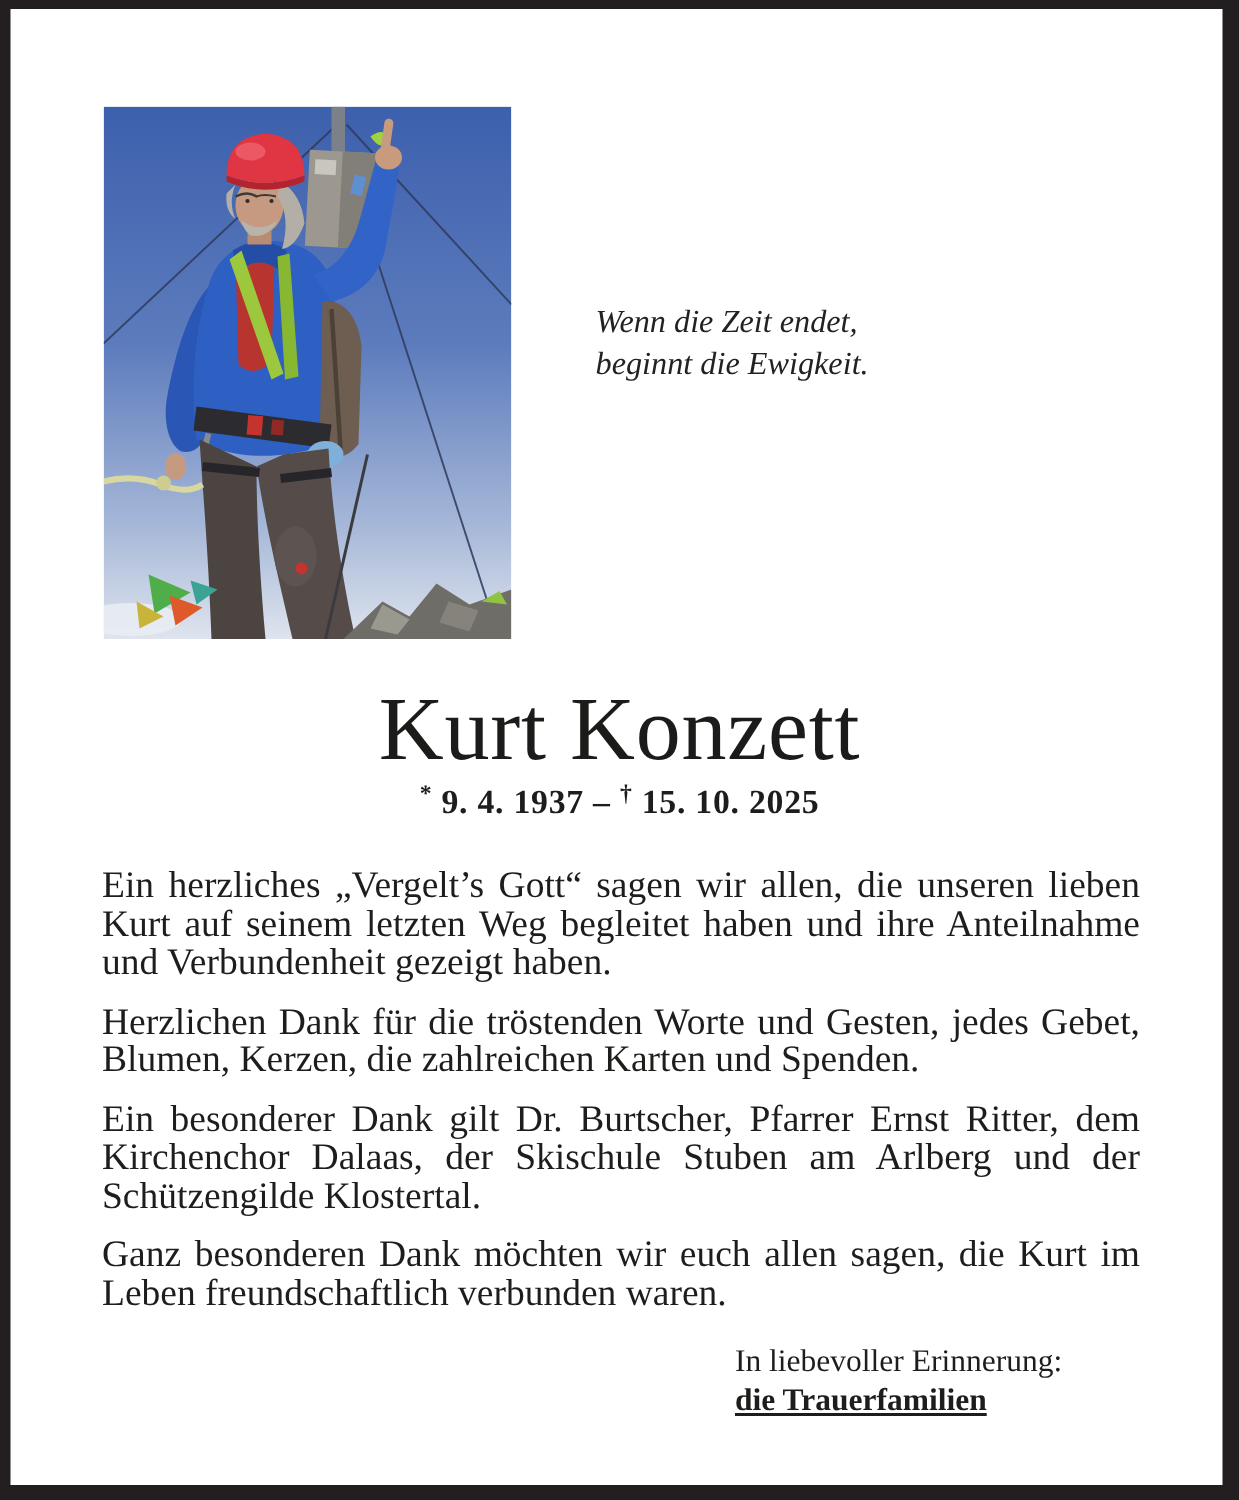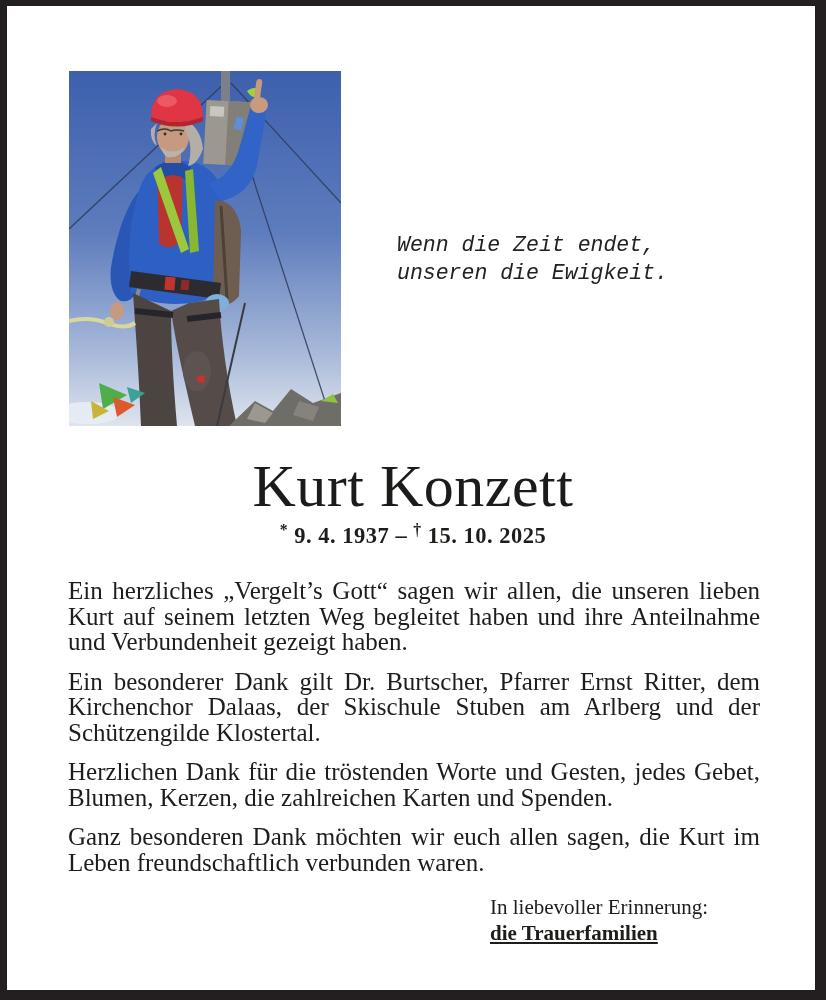--- a/index.html
+++ b/index.html
@@ -25,26 +25,25 @@
   }
   .photo {
     position: absolute;
     left: 69px; top: 71px;
     width: 272px; height: 355px;
     overflow: hidden;
   }
   .photo svg { display: block; width: 100%; height: 100%; }
   .quote {
     position: absolute;
-    left: 397px; top: 231px;
+    left: 397px; top: 200px;
     font-style: italic;
     font-size: 21.5px;
     line-height: 28px;
     color: #222;
-    font-family: Liberation Mono, monospace;
   }
   .quote span { display: block; }
   .name {
     position: absolute;
     left: 0; top: 452px;
     width: 826px;
     margin: 0;
     text-align: center;
     font-weight: 400;
     font-size: 60px;
@@ -186,31 +185,31 @@
           <path d="M186 332 L204 342 L196 352 L178 348 Z" fill="#9b988f"></path>
           <path d="M230 330 L250 336 L244 350 L224 344 Z" fill="#86837c"></path>
           <path d="M252 330 l12 -7 l5 9 z" fill="#8fc341"></path>
         </g>
       </g>
     </svg>
   </div>
 
   <div class="quote">
     <span>Wenn die Zeit endet,</span>
-    <span>unseren die Ewigkeit.</span>
+    <span>beginnt die Ewigkeit.</span>
   </div>
 
   <h1 class="name">Kurt Konzett</h1>
 
   <div class="dates"><sup>*</sup>&nbsp;<span>9. 4. 1937</span>&nbsp;<span>–</span>&nbsp;<sup>†</sup>&nbsp;<span>15. 10. 2025</span></div>
 
   <div class="bodytext">
     <p>Ein herzliches „Vergelt’s Gott“ sagen wir allen, die unseren lieben Kurt auf seinem letzten Weg begleitet haben und ihre Anteilnahme und Verbundenheit gezeigt haben.</p>
+    <p>Herzlichen Dank für die tröstenden Worte und Gesten, jedes Gebet, Blumen, Kerzen, die zahlreichen Karten und Spenden.</p>
     <p>Ein besonderer Dank gilt Dr. Burtscher, Pfarrer Ernst Ritter, dem Kirchenchor Dalaas, der Skischule Stuben am Arlberg und der Schützengilde Klostertal.</p>
-    <p>Herzlichen Dank für die tröstenden Worte und Gesten, jedes Gebet, Blumen, Kerzen, die zahlreichen Karten und Spenden.</p>
     <p>Ganz besonderen Dank möchten wir euch allen sagen, die Kurt im Leben freundschaftlich verbunden waren.</p>
   </div>
 
   <div class="closing">
     <span>In liebevoller Erinnerung:</span>
     <span class="sig">die Trauerfamilien</span>
   </div>
 
   <div class="frame"></div>
 </div>

